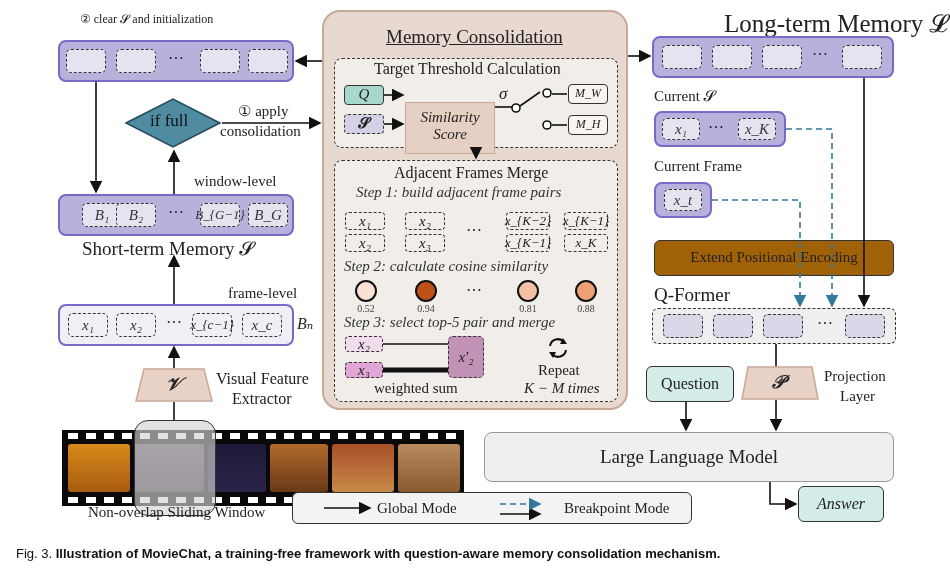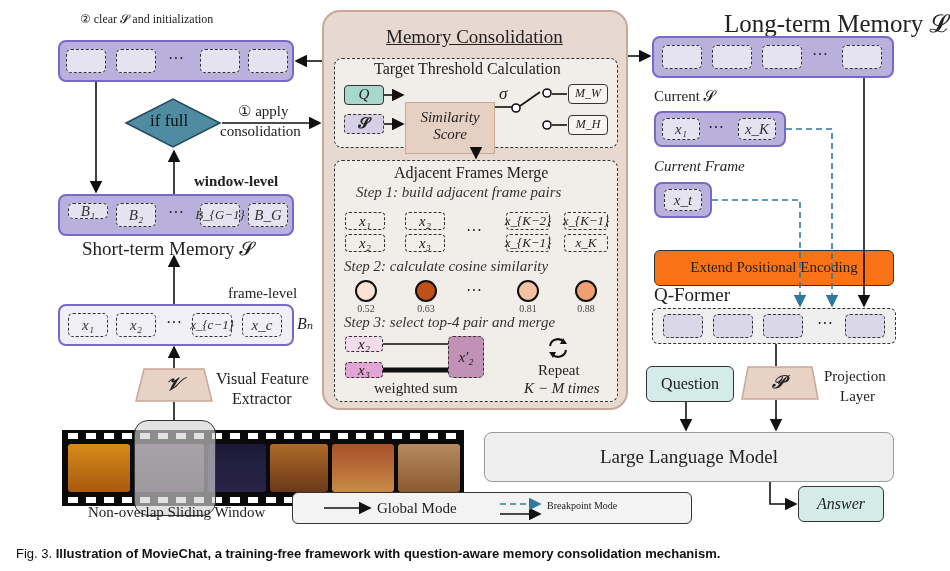--- a/index.html
+++ b/index.html
@@ -37,24 +37,24 @@
 
 <div class="abs" style="left:124px;top:97px;width:98px;height:52px;">
   <svg width="98" height="52">
       <polygon points="2,26 49,2 96,26 49,50" fill="#4f8ba1" stroke="#23495a" stroke-width="1.5"></polygon>
     </svg>
   <div class="lbl" style="left:26px;top:14px;font-size:17px;color:#111;">if full</div>
 </div>
 <div class="lbl" style="left:238px;top:102px;font-size:15px;">① apply</div>
 <div class="lbl" style="left:220px;top:123px;font-size:15px;">consolidation</div>
 
-<div class="lbl" style="left:194px;top:173px;font-size:15px;font-weight:bold;">window-level</div>
+<div class="lbl" style="left:194px;top:173px;font-size:15px;">window-level</div>
 
 <div class="abs purple" style="left:58px;top:194px;width:236px;height:42px;">
-  <div class="slot" style="left:8px;top:7px;width:40px;height:16px;">B₁</div>
+  <div class="slot" style="left:22px;top:7px;width:40px;height:24px;">B₁</div>
   <div class="slot" style="left:56px;top:7px;width:40px;height:24px;">B₂</div>
   <div class="lbl" style="left:108px;top:8px;font-size:16px;">···</div>
   <div class="slot" style="left:140px;top:7px;width:40px;height:24px;font-size:13px;">B_{G−1}</div>
   <div class="slot" style="left:188px;top:7px;width:40px;height:24px;">B_G</div>
 </div>
 <div class="lbl" style="left:82px;top:238px;font-size:19px;">Short-term Memory 𝓢</div>
 
 <div class="lbl" style="left:228px;top:285px;font-size:15px;">frame-level</div>
 <div class="abs light" style="left:58px;top:304px;width:236px;height:42px;">
   <div class="slot" style="left:8px;top:7px;width:40px;height:24px;background:transparent;">x₁</div>
@@ -156,29 +156,29 @@
 <div class="mrg" style="left:506px;top:212px;width:44px;height:18px;font-size:13px;">x_{K−2}</div>
 <div class="mrg" style="left:506px;top:234px;width:44px;height:18px;font-size:13px;">x_{K−1}</div>
 <div class="mrg" style="left:564px;top:212px;width:44px;height:18px;font-size:13px;">x_{K−1}</div>
 <div class="mrg" style="left:564px;top:234px;width:44px;height:18px;font-size:13px;">x_K</div>
 
 <div class="lbl step" style="left:344px;top:258px;text-align:right;">Step 2: calculate cosine similarity</div>
 <div id="circles">
     <div class="circle" style="left: 355px; top: 280px; background: rgb(251, 225, 211);"></div>
     <div class="cval" style="left: 346px; top: 303px;">0.52</div>
     <div class="circle" style="left: 415px; top: 280px; background: rgb(192, 80, 26);"></div>
-    <div class="cval" style="left: 406px; top: 303px;">0.63</div>
+    <div class="cval" style="left: 406px; top: 303px;">0.94</div>
     <div class="circle" style="left: 517px; top: 280px; background: rgb(245, 193, 164);"></div>
     <div class="cval" style="left: 508px; top: 303px;">0.81</div>
     <div class="circle" style="left: 575px; top: 280px; background: rgb(238, 159, 116);"></div>
     <div class="cval" style="left: 566px; top: 303px;">0.88</div>
   </div>
 <div class="lbl" style="left:466px;top:282px;font-size:16px;">···</div>
 
-<div class="lbl step" style="left:344px;top:314px;">Step 3: select top-4 pair and merge</div>
+<div class="lbl step" style="left:344px;top:314px;">Step 3: select top-5 pair and merge</div>
 <div class="mrg" style="left:345px;top:336px;width:38px;height:16px;background:#f0dcea;">x₂</div>
 <div class="mrg" style="left:345px;top:362px;width:38px;height:16px;background:#e1a6d6;">x₃</div>
 <div class="mrg" style="left:448px;top:336px;width:36px;height:42px;background:#c192b6;border-radius:5px;">x′₂</div>
 <div class="lbl" style="left:374px;top:380px;font-size:15px;">weighted sum</div>
 <div class="abs" style="left:546px;top:336px;width:24px;height:24px;">
   <svg width="24" height="24" viewBox="0 0 24 24">
       <path d="M4 10 A8 8 0 0 1 18 6" fill="none" stroke="#111" stroke-width="2"></path>
       <polygon points="17,2 21,8 14,8" fill="#111"></polygon>
       <path d="M20 14 A8 8 0 0 1 6 18" fill="none" stroke="#111" stroke-width="2"></path>
       <polygon points="7,22 3,16 10,16" fill="#111"></polygon>
@@ -195,26 +195,26 @@
   <div class="lbl" style="left:158px;top:8px;font-size:16px;">···</div>
   <div class="slot" style="left:188px;top:7px;width:40px;height:24px;"></div>
 </div>
 
 <div class="lbl" style="left:654px;top:88px;font-size:15px;">Current 𝓢</div>
 <div class="abs purple" style="left:654px;top:111px;width:132px;height:36px;">
   <div class="slot" style="left:6px;top:5px;width:38px;height:22px;">x₁</div>
   <div class="lbl" style="left:52px;top:6px;font-size:16px;">···</div>
   <div class="slot" style="left:82px;top:5px;width:38px;height:22px;">x_K</div>
 </div>
-<div class="lbl" style="left:654px;top:158px;font-size:15px;font-style:italic;">Current Frame</div>
+<div class="lbl" style="left:654px;top:158px;font-size:15px;">Current Frame</div>
 <div class="abs purple" style="left:654px;top:182px;width:58px;height:36px;">
   <div class="slot" style="left:8px;top:5px;width:38px;height:22px;">x_t</div>
 </div>
 
-<div class="abs" style="left:654px;top:250px;width:240px;height:36px;background:#f97316;border:1.5px solid #333;border-radius:6px;box-sizing:border-box;text-align:center;font-size:15px;line-height:33px;">Extend Positional Encoding</div>
+<div class="abs" style="left:654px;top:240px;width:240px;height:36px;background:#a16207;border:1.5px solid #333;border-radius:6px;box-sizing:border-box;text-align:center;font-size:15px;line-height:33px;">Extend Positional Encoding</div>
 <div class="lbl" style="left:654px;top:284px;font-size:19px;">Q-Former</div>
 <div class="abs" style="left:652px;top:308px;width:244px;height:36px;background:#efefef;border:1.5px dashed #333;border-radius:6px;box-sizing:border-box;">
   <div class="slot" style="left:10px;top:5px;width:40px;height:24px;background:#d9d7e8;"></div>
   <div class="slot" style="left:60px;top:5px;width:40px;height:24px;background:#d9d7e8;"></div>
   <div class="slot" style="left:110px;top:5px;width:40px;height:24px;background:#d9d7e8;"></div>
   <div class="lbl" style="left:164px;top:6px;font-size:16px;">···</div>
   <div class="slot" style="left:192px;top:5px;width:40px;height:24px;background:#d9d7e8;"></div>
 </div>
 
 <div class="abs" style="left:646px;top:366px;width:88px;height:36px;background:#d3ece7;border:1.5px solid #333;border-radius:6px;box-sizing:border-box;text-align:center;font-size:16px;line-height:33px;">Question</div>
@@ -225,21 +225,21 @@
   <div class="lbl" style="left:32px;top:6px;font-size:18px;font-weight:bold;font-style:italic;">𝒫</div>
 </div>
 <div class="lbl" style="left:824px;top:368px;font-size:15px;">Projection</div>
 <div class="lbl" style="left:840px;top:388px;font-size:15px;">Layer</div>
 
 <div class="abs" style="left:484px;top:432px;width:410px;height:50px;background:#efefef;border:1.5px solid #999;border-radius:8px;box-sizing:border-box;text-align:center;font-size:19px;line-height:47px;">Large Language Model</div>
 <div class="abs" style="left:798px;top:486px;width:86px;height:36px;background:#d3ece7;border:1.5px solid #333;border-radius:6px;box-sizing:border-box;text-align:center;font-size:16px;line-height:33px;font-style:italic;">Answer</div>
 
 <div class="abs" style="left:292px;top:492px;width:400px;height:32px;background:#f3f3f3;border:1.5px solid #333;border-radius:6px;box-sizing:border-box;">
   <div class="lbl" style="left:84px;top:7px;font-size:15px;">Global Mode</div>
-  <div class="lbl" style="left:254px;top:7px;font-size:10px;text-align:center;">Breakpoint Mode</div>
+  <div class="lbl" style="left:271px;top:7px;font-size:15px;text-align:center;">Breakpoint Mode</div>
 </div>
 
 <svg class="overlay" width="950" height="571">
   <defs>
     <marker id="ah" markerWidth="8" markerHeight="8" refX="7" refY="4" orient="auto">
         <path d="M0,0 L8,4 L0,8 z" fill="#111"></path>
       </marker>
     <marker id="ahb" markerWidth="8" markerHeight="8" refX="7" refY="4" orient="auto">
         <path d="M0,0 L8,4 L0,8 z" fill="#2f7a9a"></path>
       </marker>

